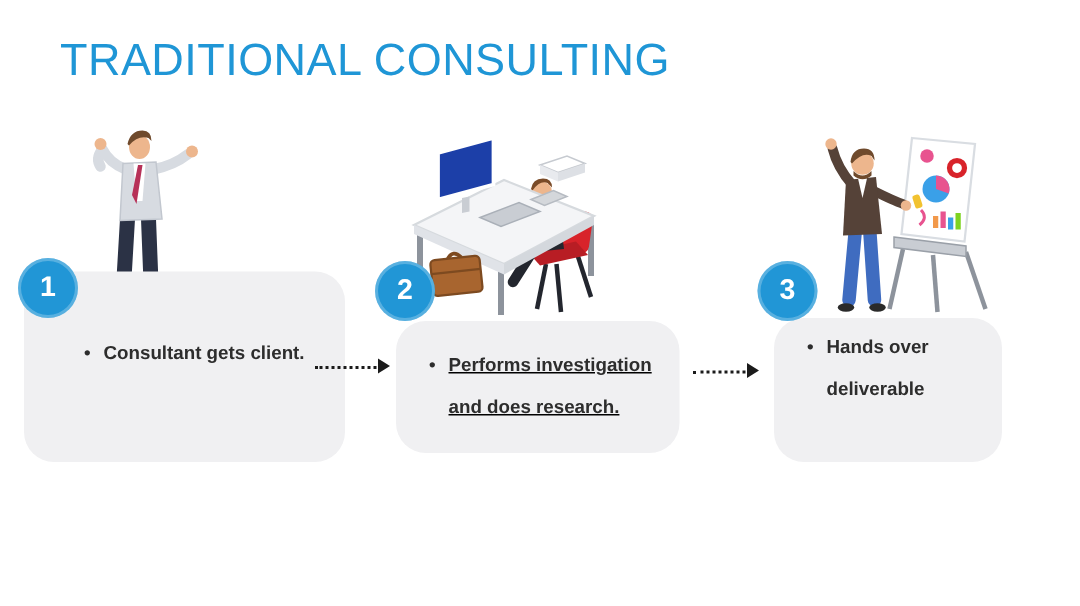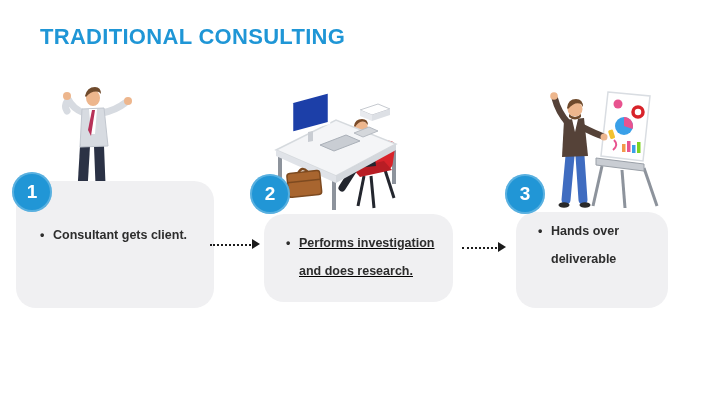--- a/index.html
+++ b/index.html
@@ -1,28 +1,28 @@
 <!DOCTYPE html>
 <html><head>
 <meta charset="utf-8">
 <style>
   html,body{margin:0;padding:0;background:#ffffff;}
   body{font-family:"Liberation Sans", sans-serif;}
   .canvas{position:relative;width:720px;height:404px;background:#ffffff;overflow:hidden;}
 
   .title{
     position:absolute;left:40px;top:24px;
-    font-size:22px;font-weight:700;letter-spacing:.3px;
+    font-size:30px;font-weight:400;letter-spacing:.3px;
     color:#1f96d6;white-space:nowrap;
   }
 
   .card{
     position:absolute;background:#f0f0f2;border-radius:20px;
   }
-  .card1{left:16px;top:181px;width:198px;height:127px;}
+  .card1{left:16px;top:181px;width:198px;height:127px;padding-left:16px;}
   .card2{left:264px;top:214px;width:189px;height:88px;text-decoration:underline;}
   .card3{left:516px;top:212px;width:152px;height:96px;}
 
   .bullets{margin:0;padding:0;list-style:none;color:#2d2d2d;}
   .bullets li{
     position:relative;padding-left:13px;
     font-size:12.5px;font-weight:bold;line-height:28px;
   }
   .bullets li::before{content:"\2022";position:absolute;left:0;top:0;}
   .card1 .bullets{margin:40px 8px 0 24px;max-width:162px;}

